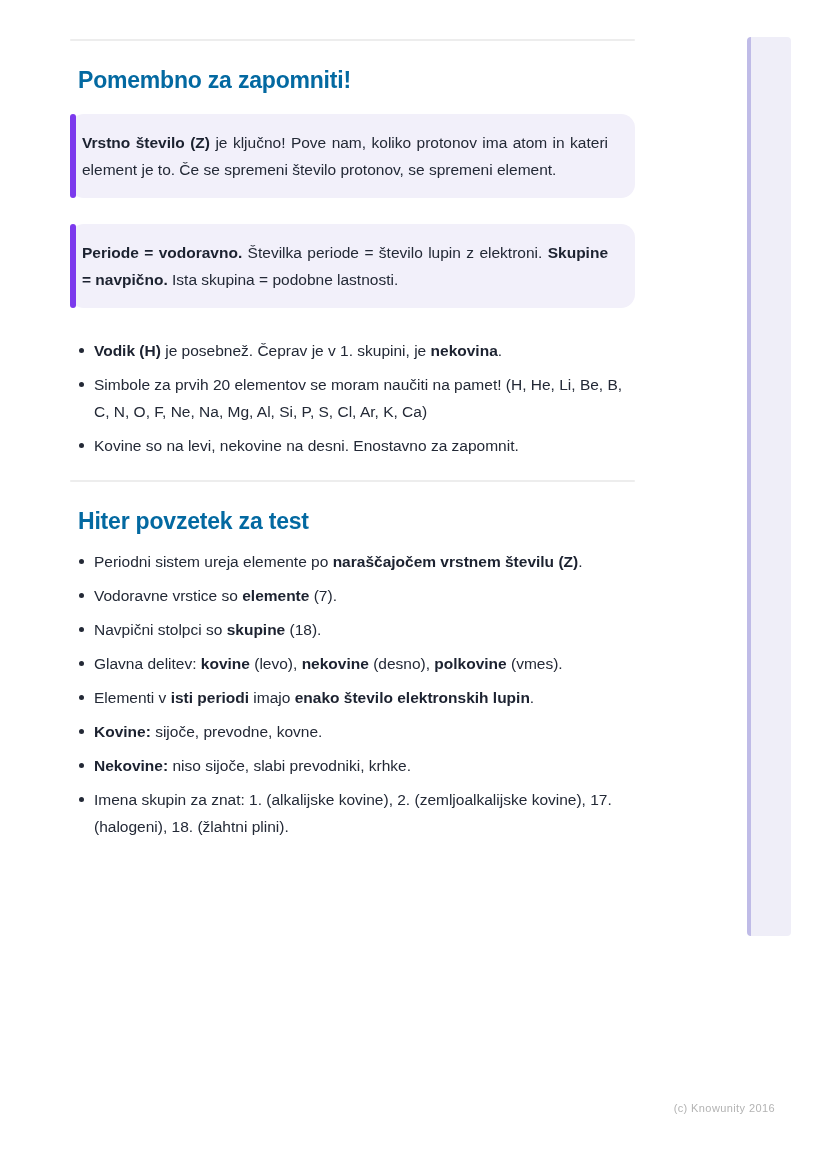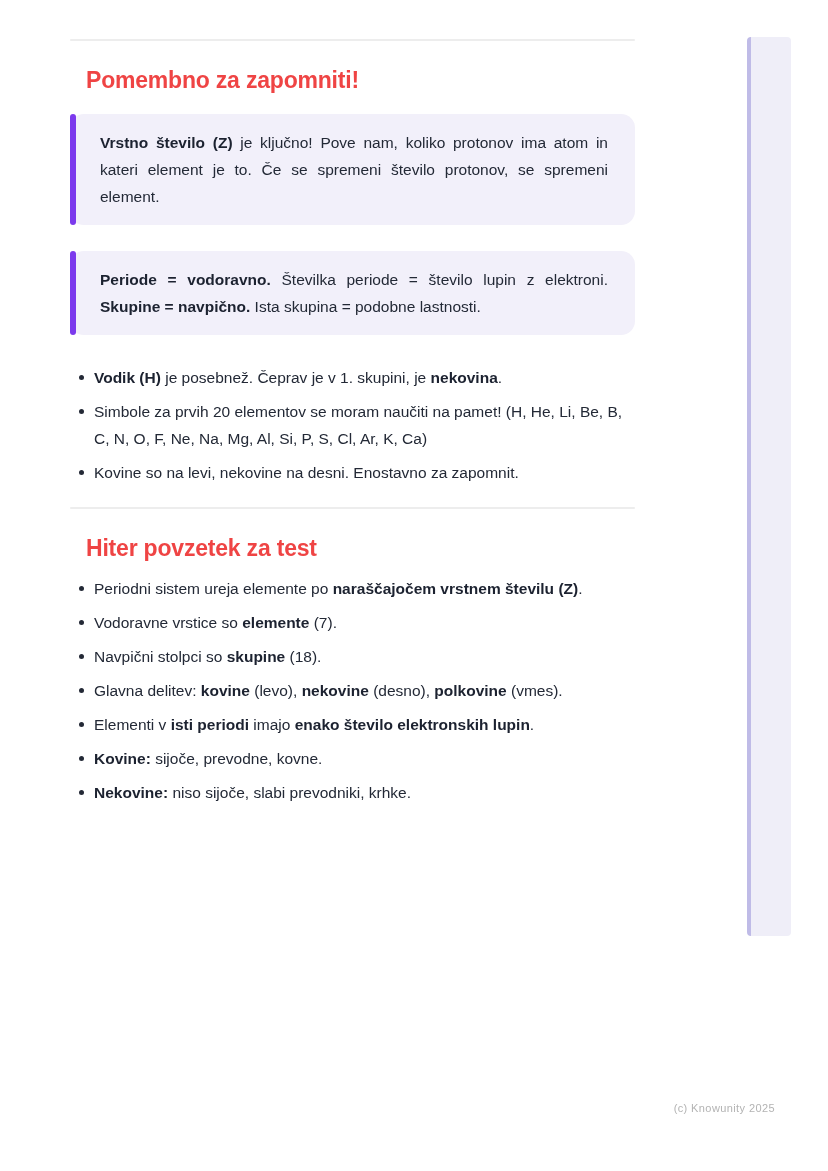--- a/index.html
+++ b/index.html
@@ -19,32 +19,32 @@
     width: 565px;
   }
   .divider {
     height: 2px;
     background: #ededed;
     border-radius: 1px;
   }
   .divider.top { margin-top: 39px; }
   .divider.mid { margin-top: 21px; }
   h1 {
-    margin: 25px 0 0 16px;
+    margin: 25px 0 0 8px;
     font-size: 23px;
     line-height: 28px;
     font-weight: 700;
     letter-spacing: -0.2px;
-    color: #ef4444;
+    color: #0369a1;
   }
   .callout {
     position: relative;
     background: #f2f0fa;
     border-radius: 14px;
-    padding: 15px 27px 15px 30px;
+    padding: 15px 27px 15px 12px;
     box-sizing: border-box;
   }
   .callout.first  { margin-top: 20px; }
   .callout.second { margin-top: 26px; }
   .accent {
     position: absolute;
     left: 0; top: 0; bottom: 0;
     width: 6px;
     background: #7c3aed;
     border-radius: 3px;
@@ -130,20 +130,21 @@
     <h1>Hiter povzetek za test</h1>
 
     <ul class="bullets summary">
       <li><span>Periodni sistem ureja elemente po </span><b>naraščajočem vrstnem številu (Z)</b><span>.</span></li>
       <li><span>Vodoravne vrstice so </span><b>elemente</b><span> (7).</span></li>
       <li><span>Navpični stolpci so </span><b>skupine</b><span> (18).</span></li>
       <li><span>Glavna delitev: </span><b>kovine</b><span> (levo), </span><b>nekovine</b><span> (desno), </span><b>polkovine</b><span> (vmes).</span></li>
       <li><span>Elementi v </span><b>isti periodi</b><span> imajo </span><b>enako število elektronskih lupin</b><span>.</span></li>
       <li><b>Kovine:</b><span> sijoče, prevodne, kovne.</span></li>
       <li><b>Nekovine:</b><span> niso sijoče, slabi prevodniki, krhke.</span></li>
+      <li><span>Imena skupin za znat: 1. (alkalijske kovine), 2. (zemljoalkalijske kovine), 17. (halogeni), 18. (žlahtni plini).</span></li>
     </ul>
 
   </div>
 
   <div class="side-strip"></div>
 
-  <div class="footer">(c) Knowunity 2025</div>
+  <div class="footer">(c) Knowunity 2016</div>
 </div>
 
 </body></html>

